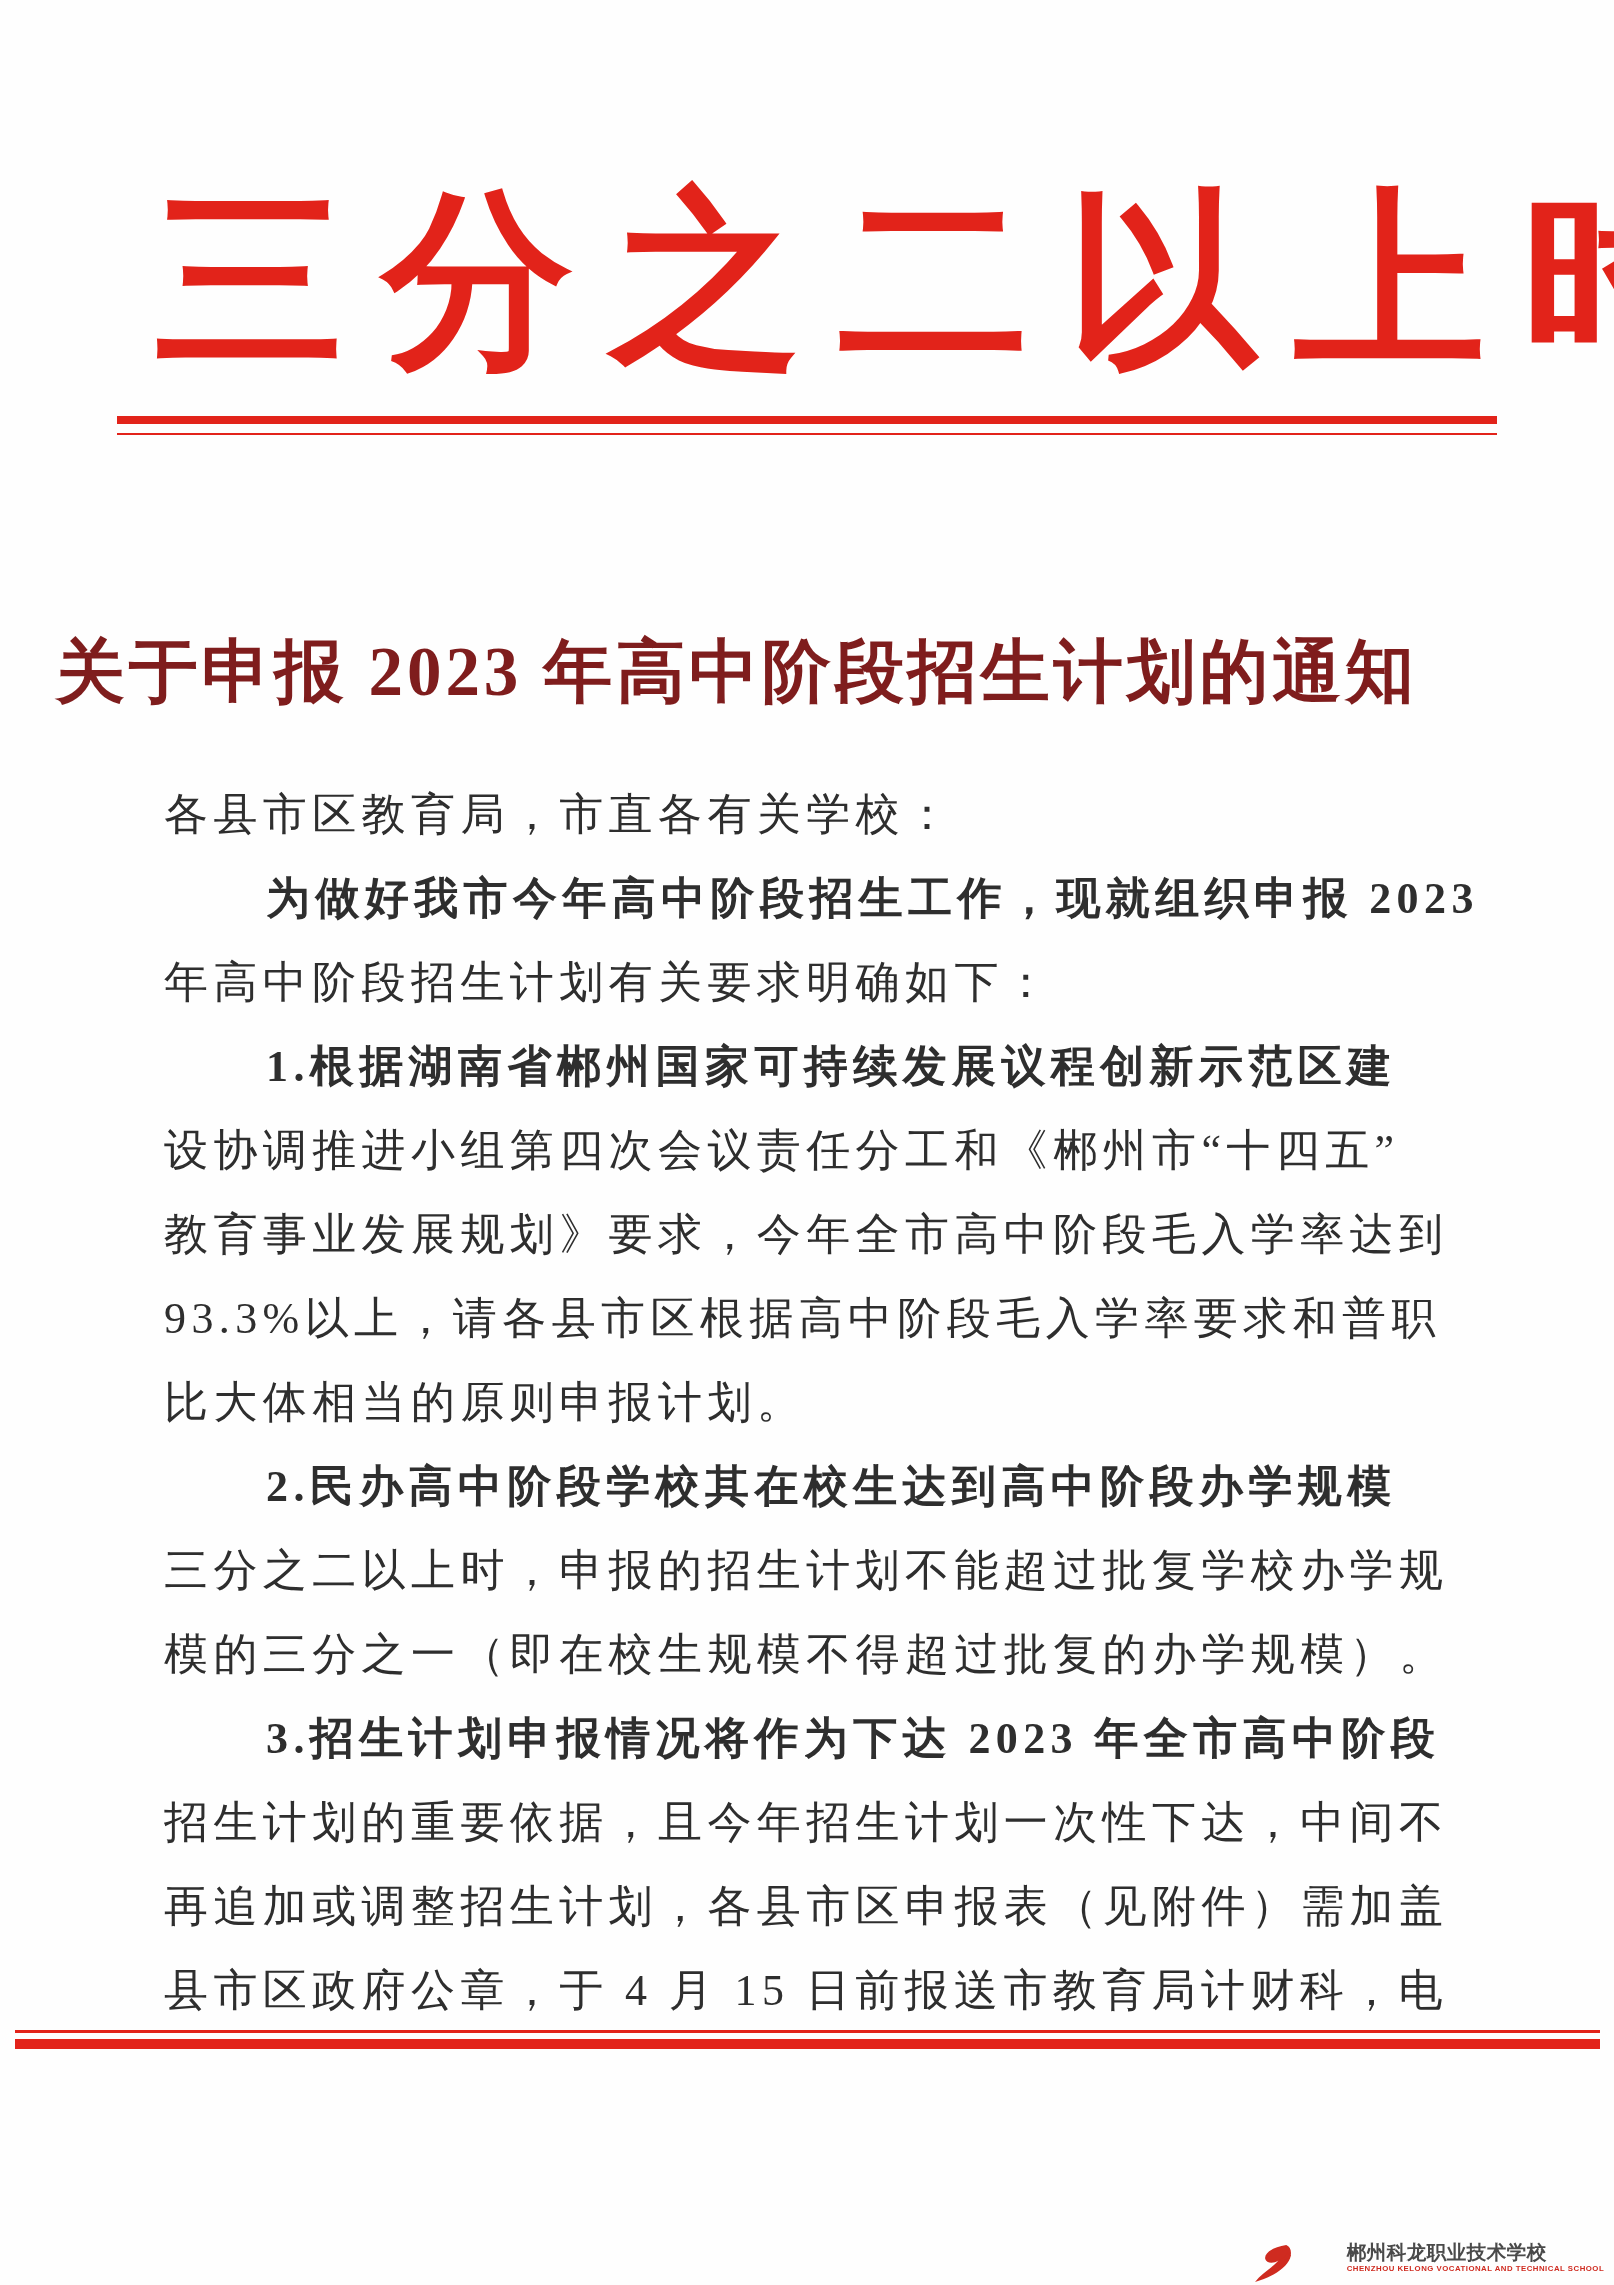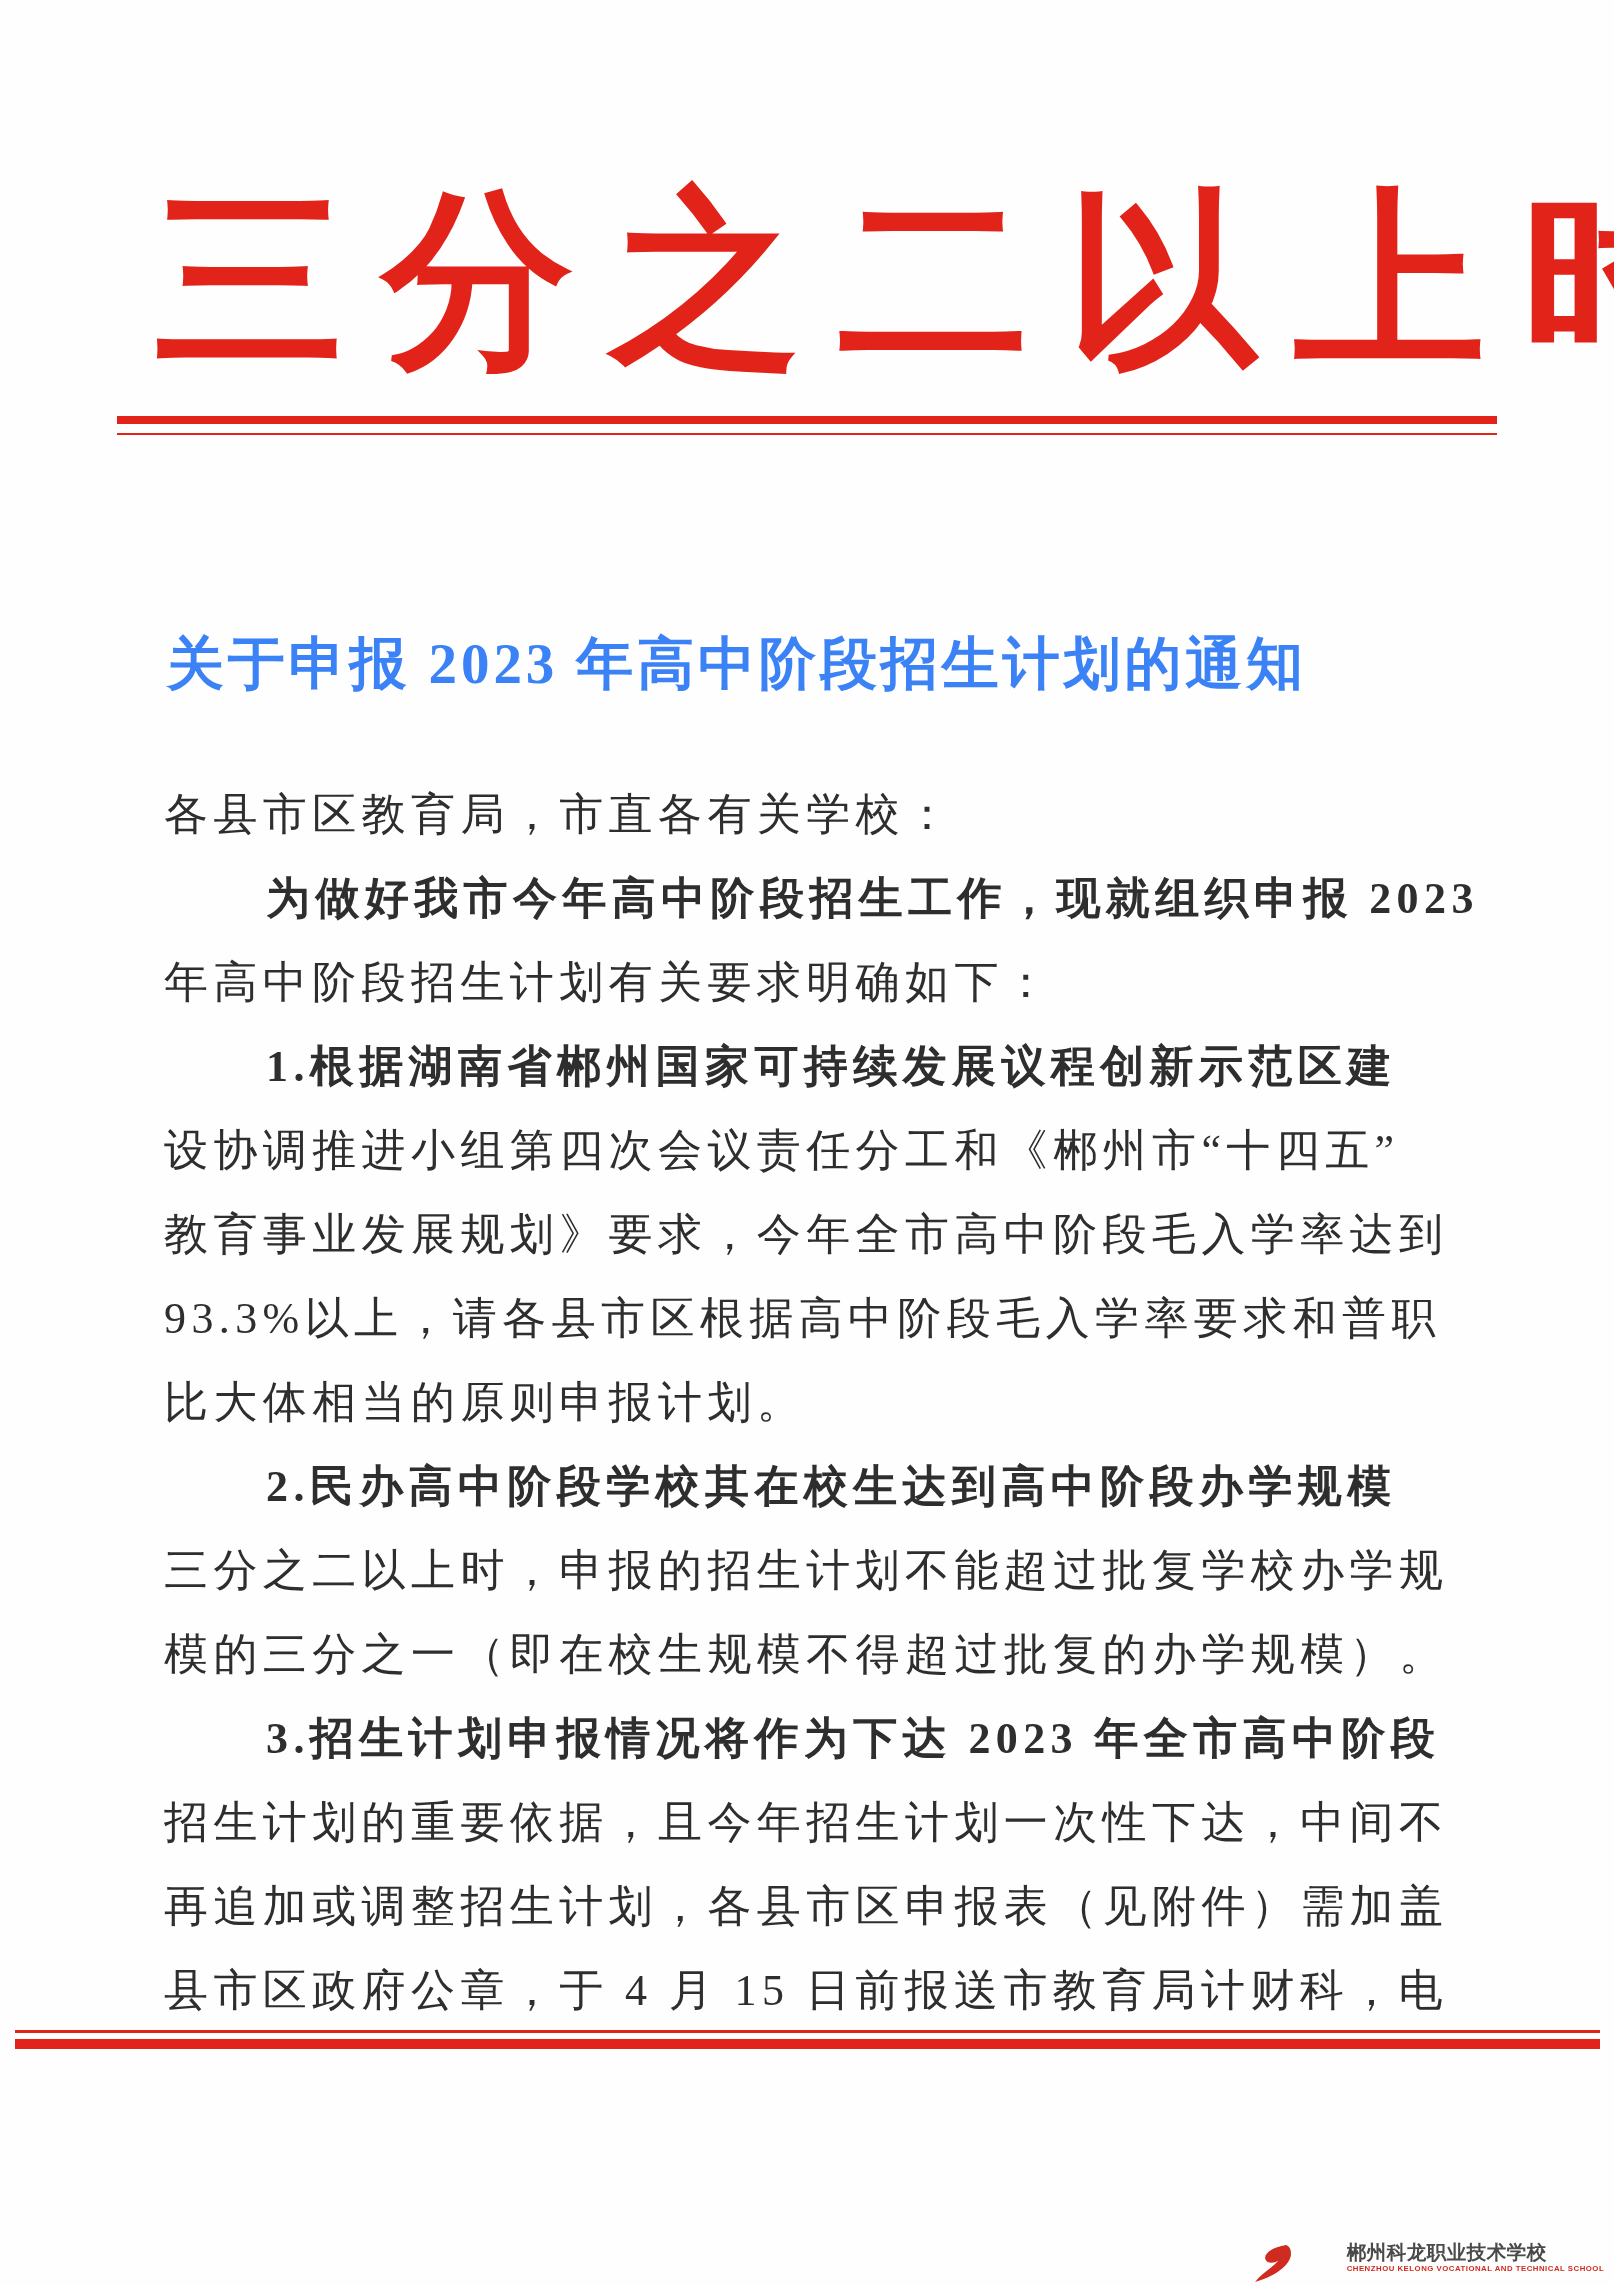--- a/index.html
+++ b/index.html
@@ -47,23 +47,23 @@
   
   .title-row {
     position: absolute;
     top: 626px;
     left: -70px;
     width: 1614px;
     text-align: center;
   }
   .doc-title {
     display: inline-block;
-    font-size: 57px;
+    font-size: 69px;
     font-weight: 700;
-    color: #3b82f6;
+    color: #7f1d1d;
     letter-spacing: 3.9px;
     white-space: nowrap;
   }
 
   
   .doc-body {
     position: absolute;
     top: 772px;
     left: 164px;
     width: 1292px;

